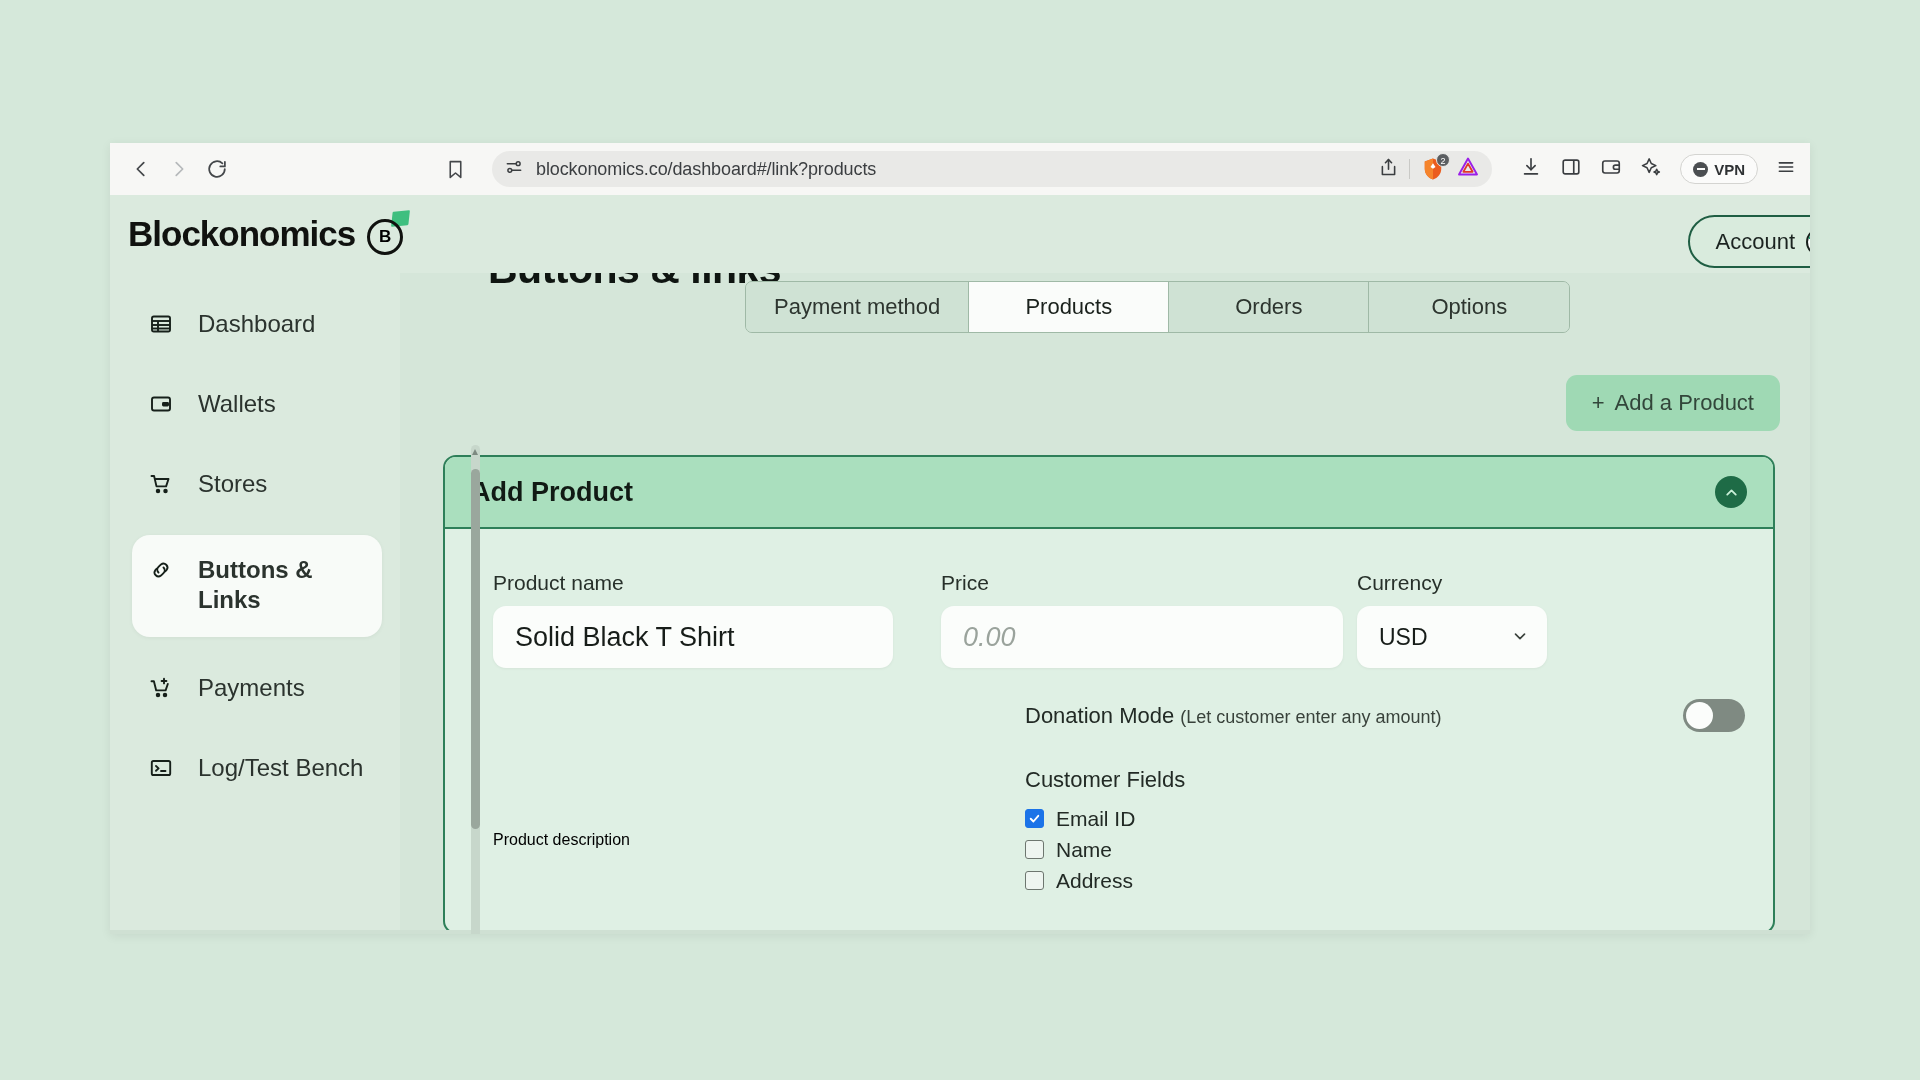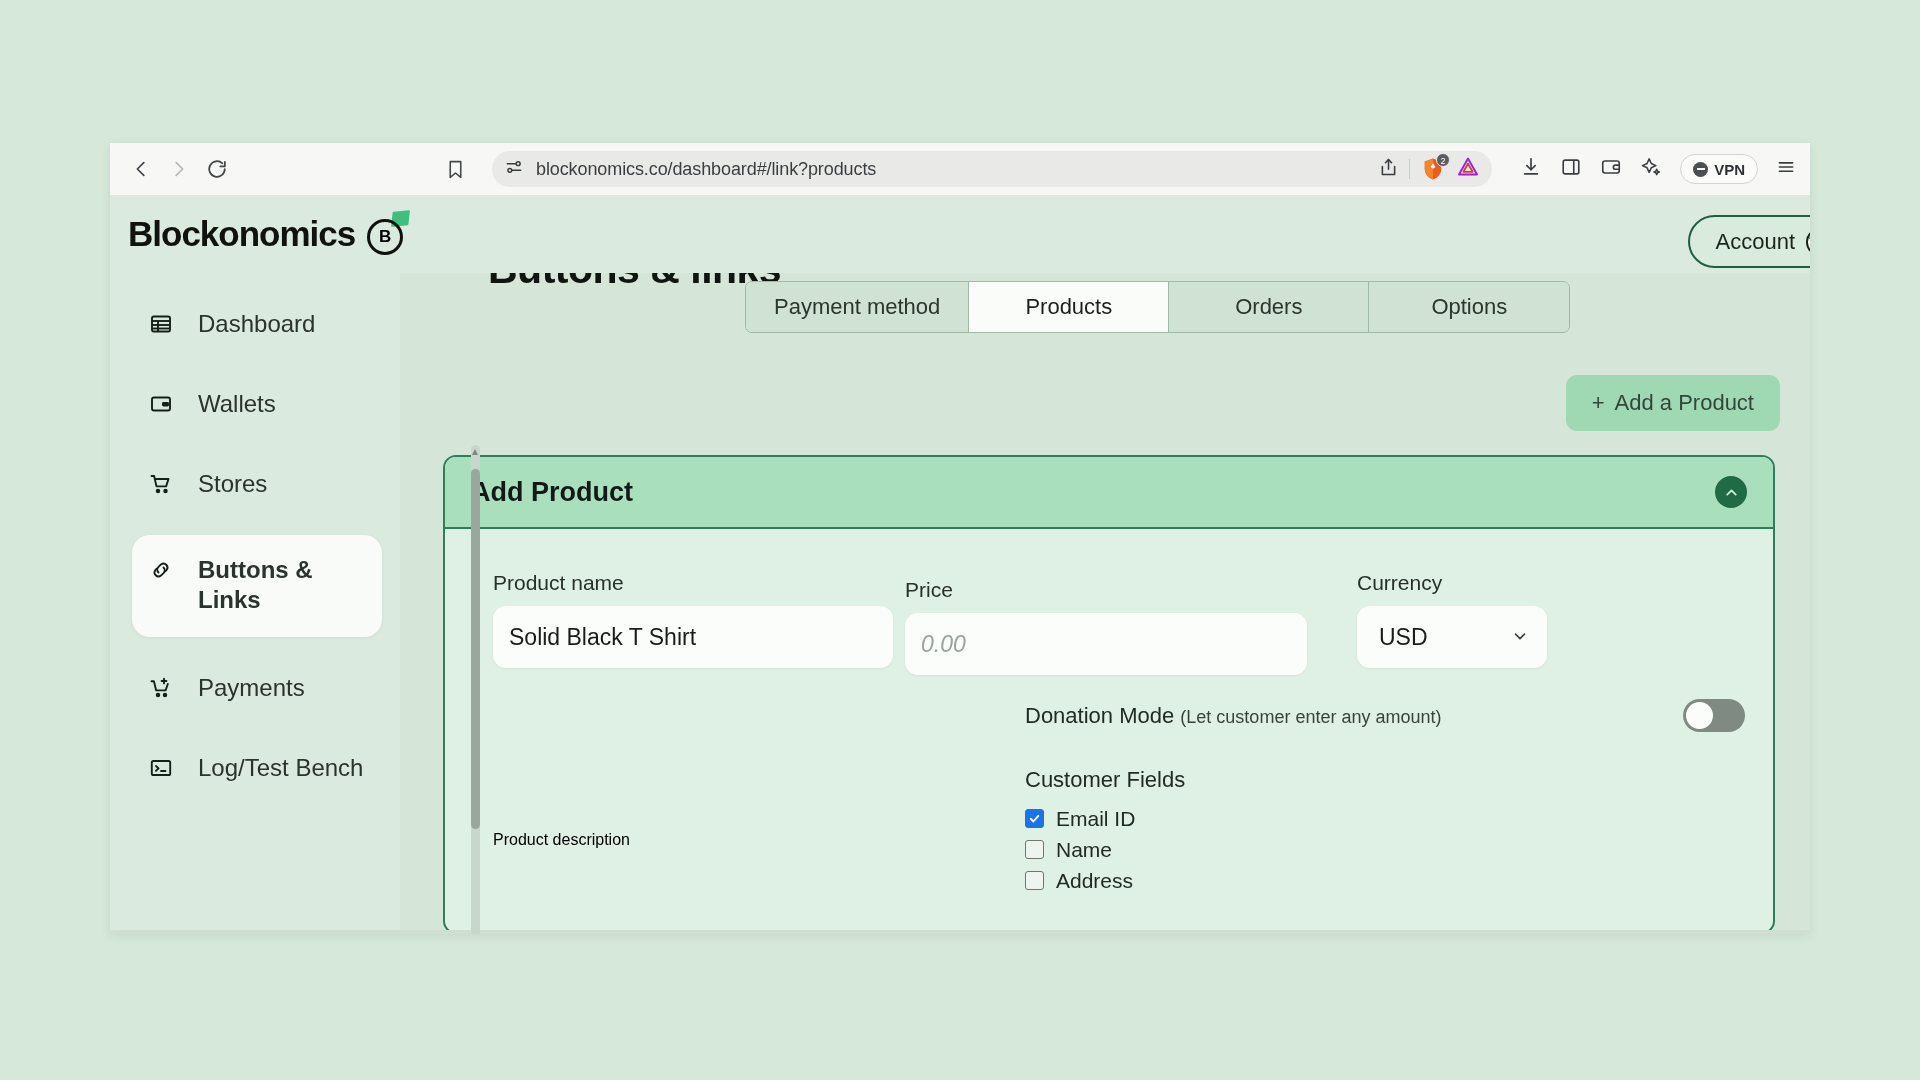--- a/index.html
+++ b/index.html
@@ -310,29 +310,29 @@
     font-size: 21px;
     color: #27302a;
     margin-bottom: 11px;
   }
   .text-input {
     height: 62px;
     background: #fbfdfb;
     border: none;
     border-radius: 13px;
     display: flex; align-items: center;
-    padding: 0 16px;
-    font-size: 23px;
+    padding: 0 22px;
+    font-size: 27px;
     color: #171d19;
     box-shadow: 0 1px 3px rgba(0,0,0,.05);
   }
   .text-input.placeholder { color: #9aa39c; font-style: italic; }
 
   .fld-name  { position: absolute; left: 48px;   top: 42px;  width: 400px; }
-  .fld-price { position: absolute; left: 460px;  top: 42px;  width: 402px; margin-top: 7px; }
+  .fld-price { position: absolute; left: 496px;  top: 42px;  width: 402px; }
   .fld-curr  { position: absolute; left: 912px;  top: 42px;  width: 190px; }
   .fld-code  { position: absolute; left: 48px;   top: 172px; width: 512px; }
   .fld-desc  { position: absolute; left: 48px;   top: 302px; }
 
   .select-box {
     height: 62px;
     background: #fbfdfb;
     border-radius: 13px;
     display: flex; align-items: center;
     padding: 0 18px 0 22px;

